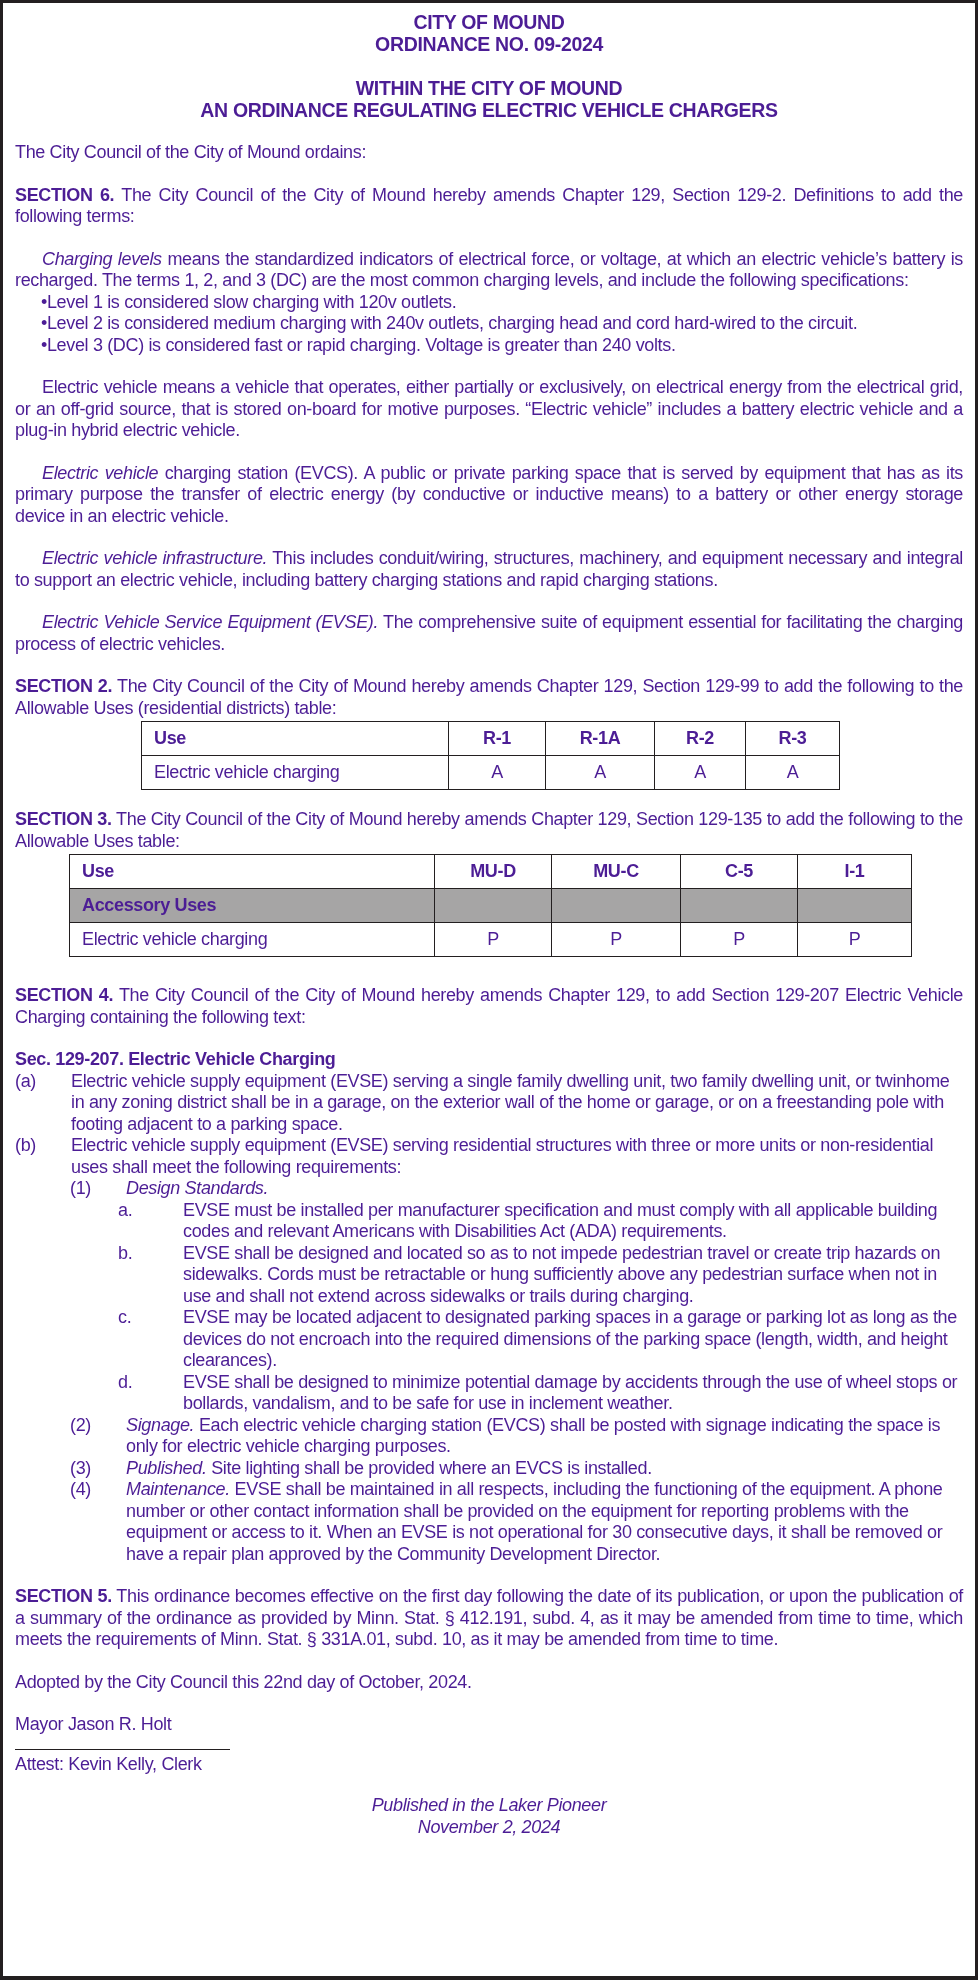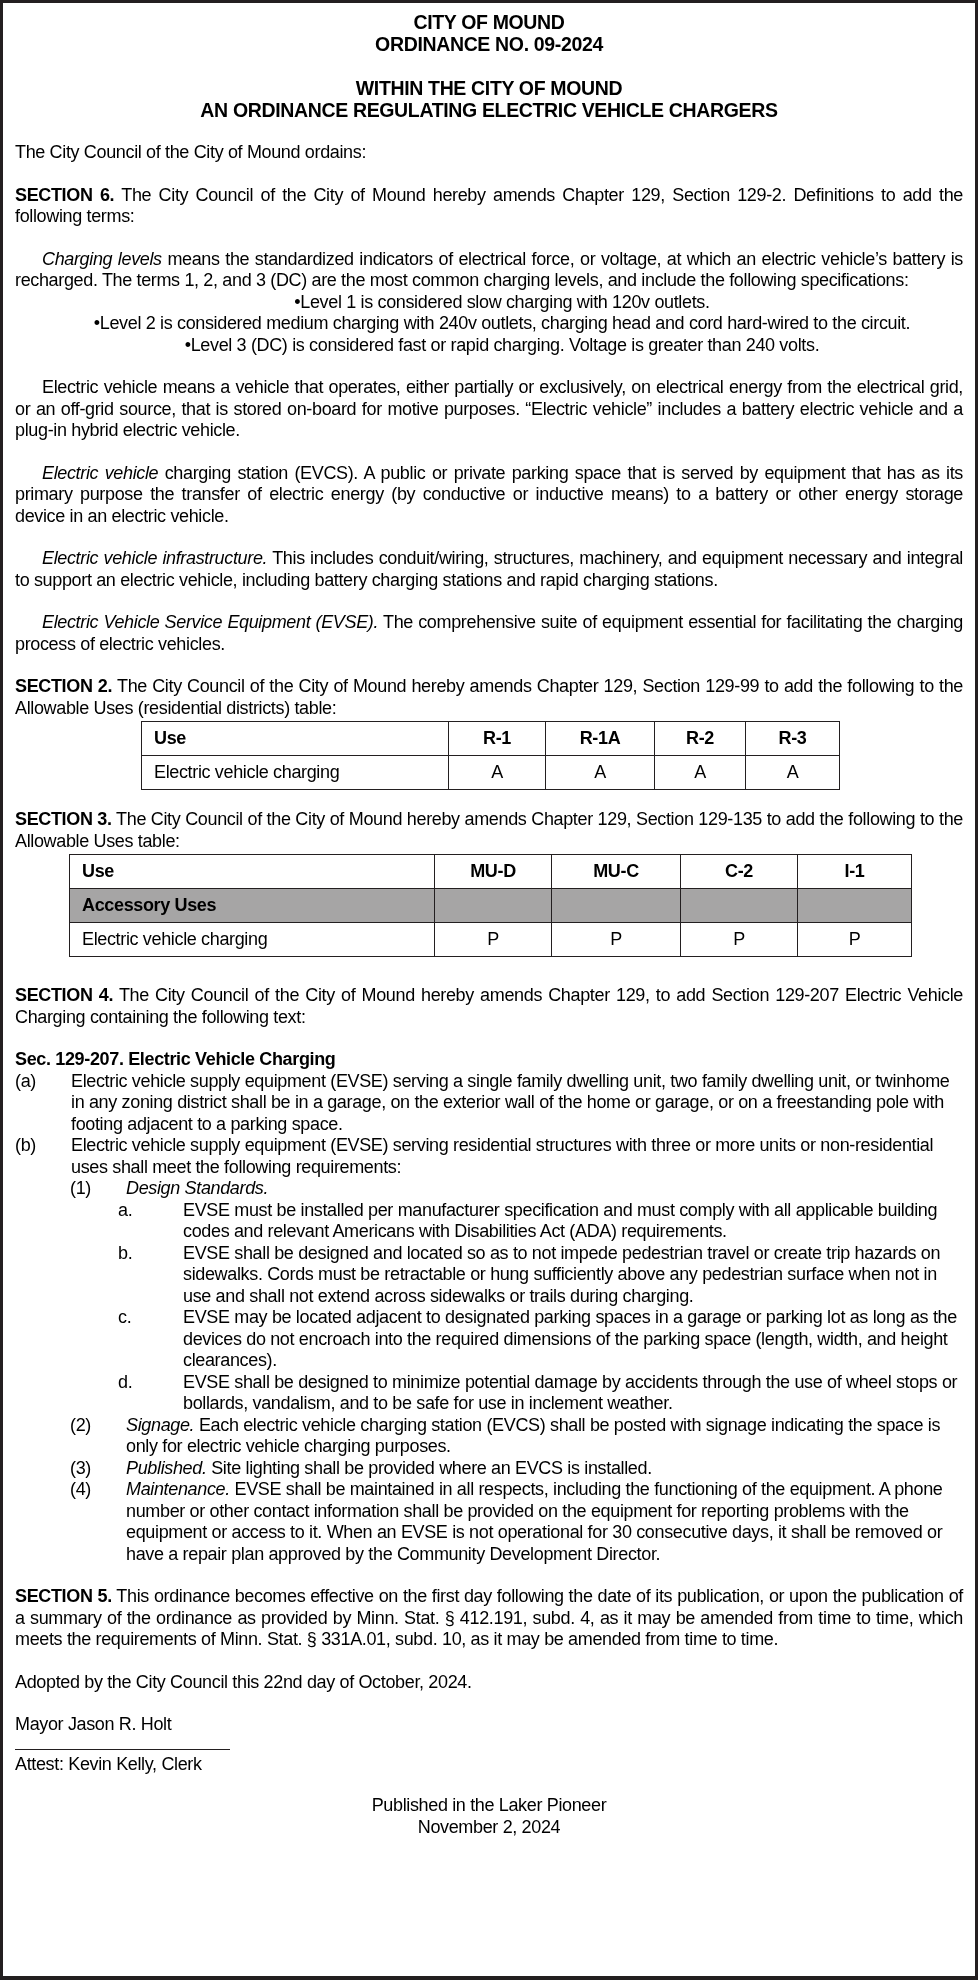--- a/index.html
+++ b/index.html
@@ -1,33 +1,33 @@
 <!DOCTYPE html>
 <html><head>
 <meta charset="utf-8">
 <style>
   html, body { margin:0; padding:0; background:#fff; }
   body { width:978px; height:1980px; overflow:hidden; }
   .page {
     position:relative; box-sizing:border-box; width:978px; height:1980px;
     border:3px solid #231f20; border-bottom-width:4px;
     padding:8px 12px 0 12px;
-    font-family:"Liberation Sans", sans-serif; color:#000000;
+    font-family:"Liberation Sans", sans-serif; color:#4c1d95;
     font-size:18px; line-height:21.5px; letter-spacing:-0.35px;
   }
   .center { text-align:center; }
   .title { font-weight:bold; font-size:19.5px; line-height:22px; margin:0; }
   .gap-title { height:22px; }
   p { margin:0; }
   .para { margin-top:21px; }
   .indent { text-indent:27px; }
   .justify { text-align:justify; }
   b.sec { font-weight:bold; }
   i { font-style:italic; }
-  ul.bullets { list-style:none; margin:0; padding:0 0 0 26px;text-align:center; }
+  ul.bullets { list-style:none; margin:0; padding:0 0 0 26px; }
   ul.bullets li::before { content:"\2022 "; }
   table.uses { border-collapse:collapse; margin-top:2px; }
   table.uses th, table.uses td {
     border:1.5px solid #231f20; height:33px; padding:0 12px; font-size:18px;
   }
   table.uses th { font-weight:bold; }
   table.uses thead tr { border-top:1px solid #fca5a5; }
   table.uses th.c, table.uses td.c { text-align:center; }
   table.uses th.l, table.uses td.l { text-align:left; }
   tr.gray td { background:#a6a5a5; font-weight:bold; }
@@ -109,21 +109,21 @@
 
   <p class="para justify" style="margin-top:19px;">
     <b class="sec">SECTION 3.</b><span>  The City Council of the City of Mound hereby amends Chapter 129, Section 129-135 to add the following to the Allowable Uses table:</span>
   </p>
   <table class="uses t2" style="width:843px;">
     <thead>
       <tr>
         <th class="l" style="width:340px;">Use</th>
         <th class="c" style="width:92px;">MU-D</th>
         <th class="c" style="width:104px;">MU-C</th>
-        <th class="c" style="width:92px;">C-2</th>
+        <th class="c" style="width:92px;">C-5</th>
         <th class="c">I-1</th>
       </tr>
     </thead>
     <tbody>
       <tr class="gray">
         <td class="l">Accessory Uses</td>
         <td></td>
           <td></td>
           <td></td>
           <td></td>
@@ -191,17 +191,17 @@
 
   <p class="para justify">
     <b class="sec">SECTION 5.</b><span>  This ordinance becomes effective on the first day following the date of its publication, or upon the publication of a summary of the ordinance as provided by Minn. Stat. § 412.191, subd. 4, as it may be amended from time to time, which meets the requirements of Minn. Stat. § 331A.01, subd. 10, as it may be amended from time to time.</span>
   </p>
 
   <p class="para">Adopted by the City Council this 22nd day of October, 2024.</p>
   <p class="para">Mayor Jason R. Holt</p>
   <div class="sigline"></div>
   <p style="margin-top:4px;">Attest: Kevin Kelly, Clerk</p>
 
-  <div class="center" style="margin-top:20px;">
+  <div class="center" style="margin-top:20px;font-style:italic;">
     <p>Published in the Laker Pioneer</p>
     <p>November 2, 2024</p>
   </div>
 </div>
 
 </body></html>

